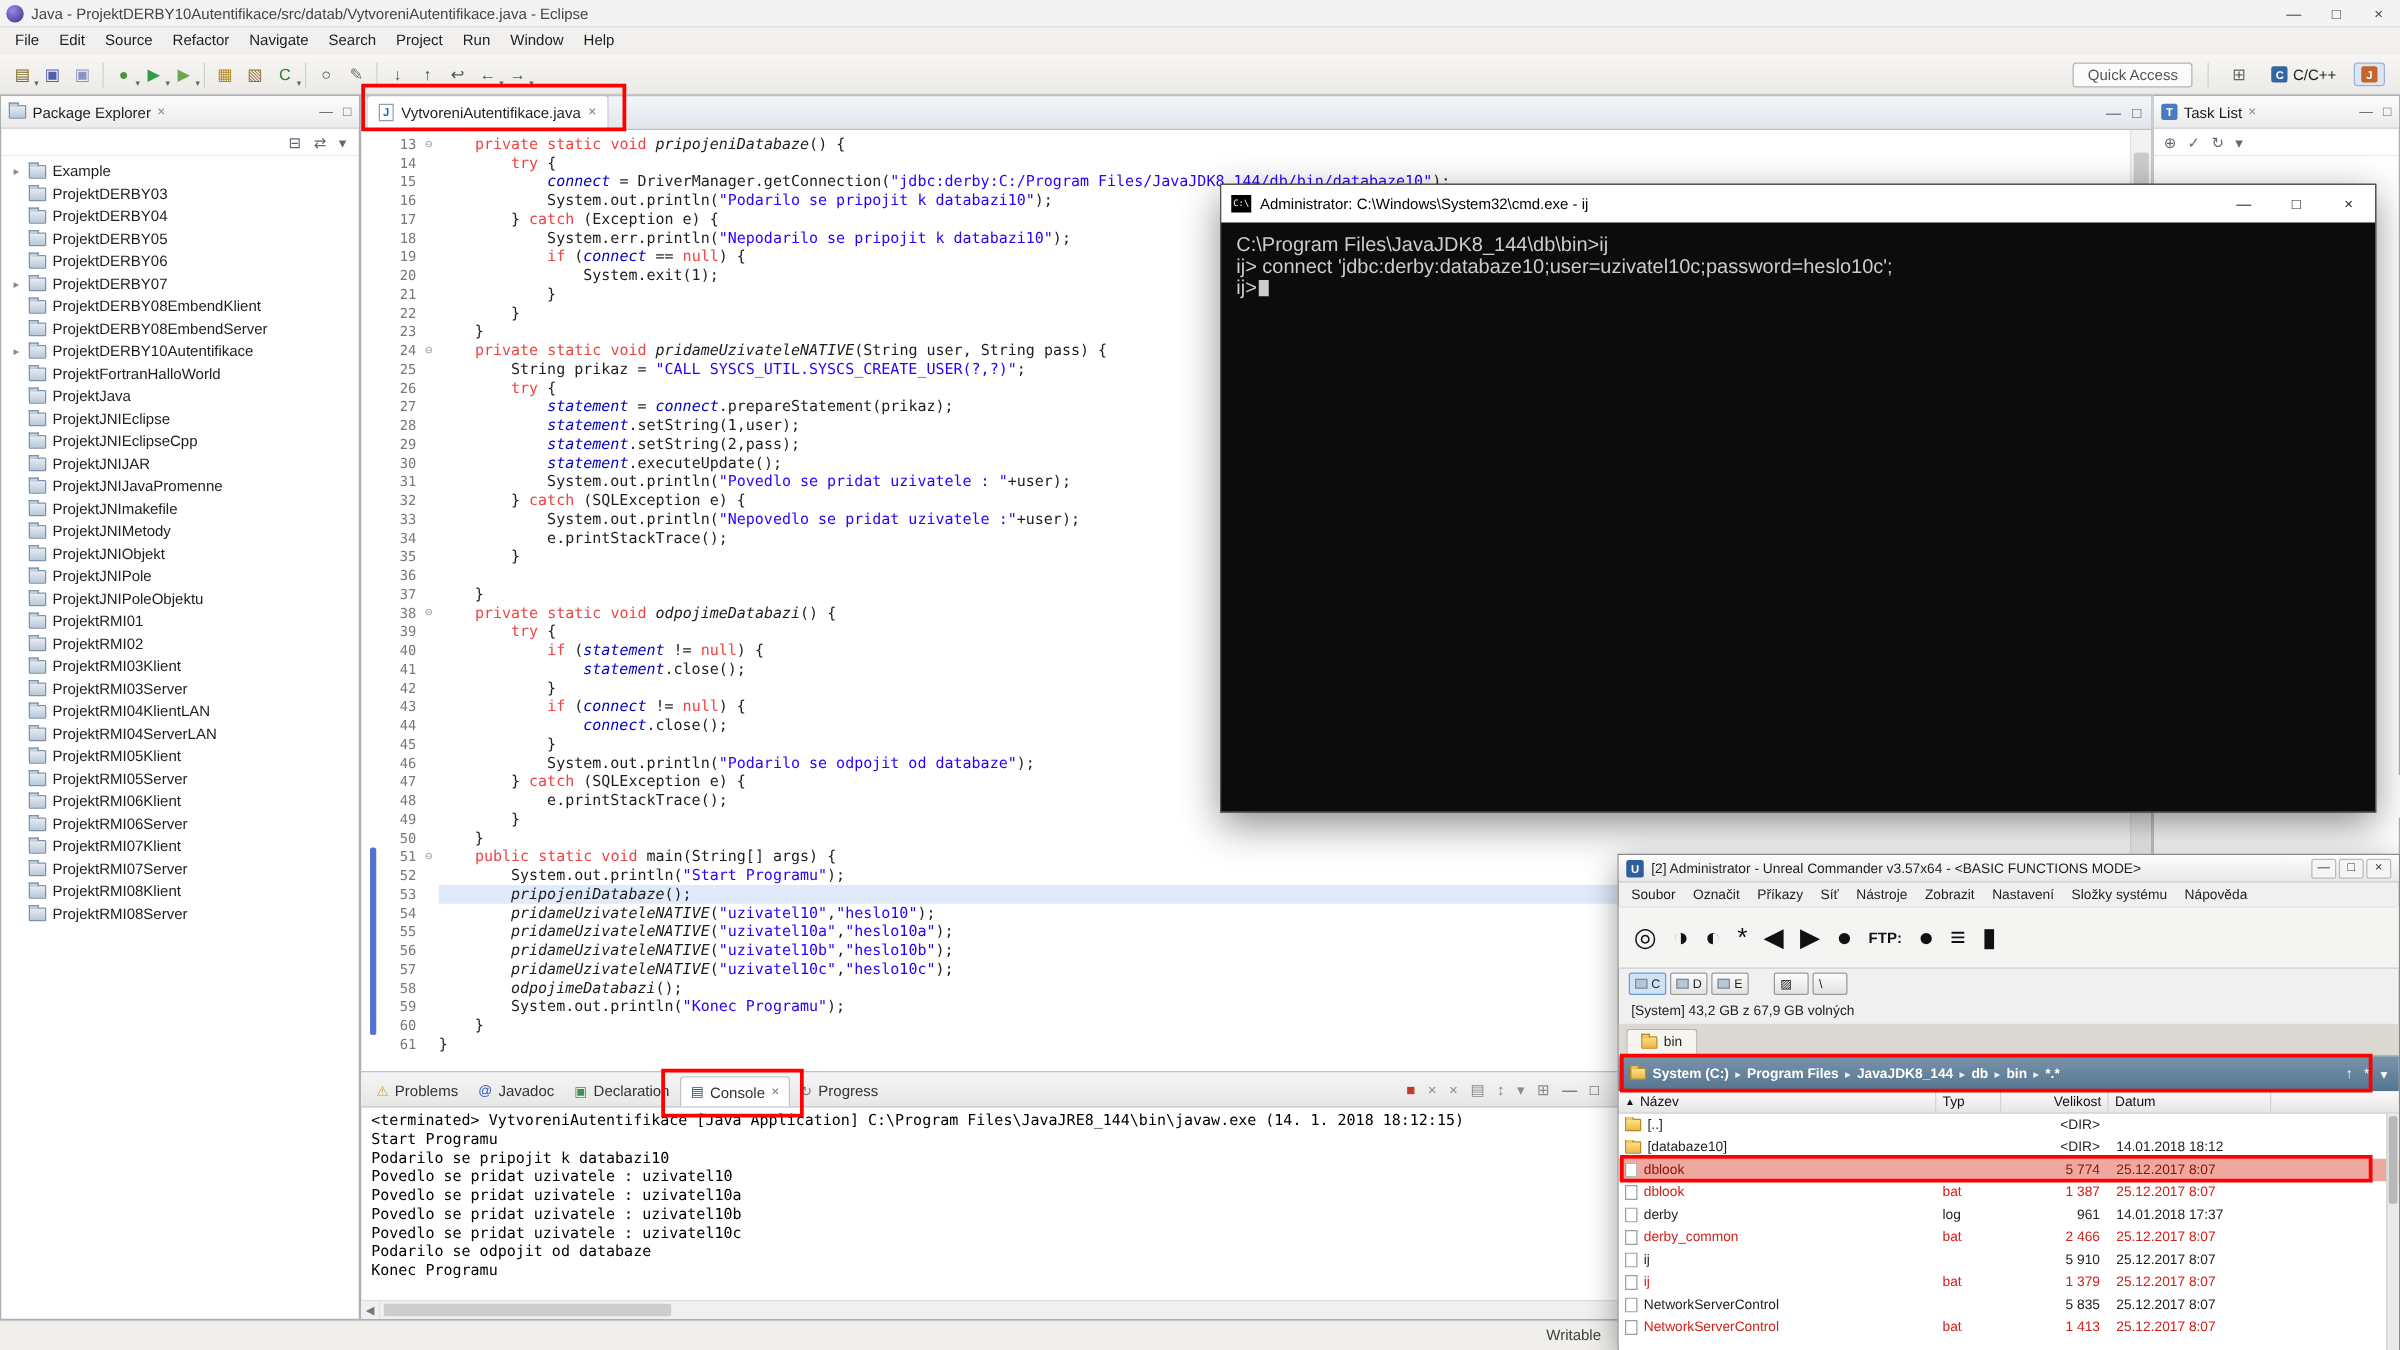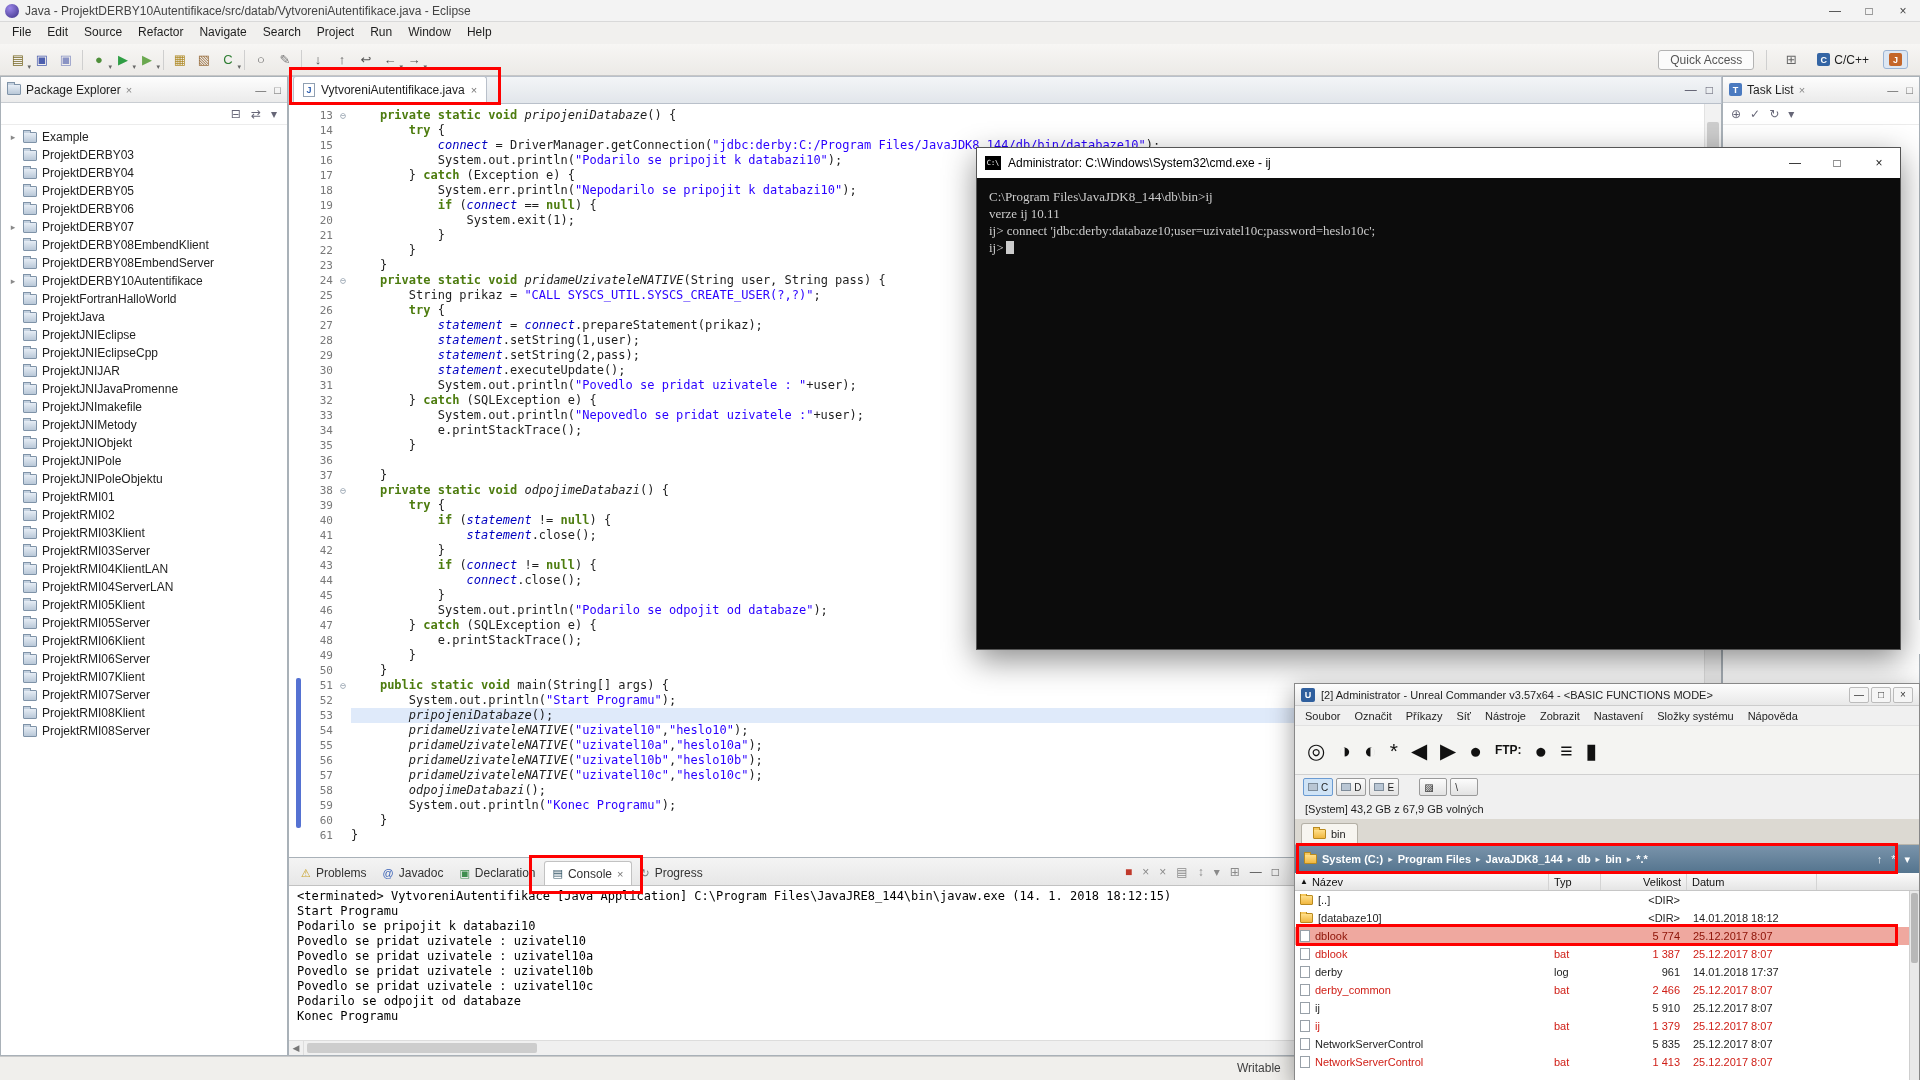--- a/index.html
+++ b/index.html
@@ -45,21 +45,21 @@
 .tabx{color:#777;font-size:11px}
 #etabs-right{margin-left:auto;display:flex;gap:9px;padding:0 8px 6px 0;color:#556}
 #editor{position:absolute;left:288px;top:104px;width:1434px;height:753px;background:#fff;border-left:1px solid #a9b1b8;border-right:1px solid #a9b1b8;overflow:hidden}
 #range-bar{position:absolute;left:7px;width:5px;background:#5572d2;border-radius:2px}
 #erows{position:absolute;left:20px;top:4px;right:26px}
 .crow{display:flex;height:15px;line-height:15px;font-family:"DejaVu Sans Mono",monospace;font-size:12px}
 .lnum{width:26px;flex:none;text-align:right;color:#787878;font-size:11px;padding-right:2px}
 .fold{width:16px;flex:none;text-align:center;color:#9aa6b2;font-size:10px}
 .ctext{flex:1;white-space:pre}
 .crow.cur .ctext{background:#dfeafa}
-.kw{color:#4d7c0f;font-weight:bold}
+.kw{color:#ef4444;font-weight:normal}
 .str{color:#2a00ff}
 .fld{color:#0000c0;font-style:italic}
 .sm{font-style:italic}
 #escroll{position:absolute;right:0;top:0;width:17px;height:100%;background:#f2f2f2;border-left:1px solid #e2e2e2}
 #ethumb{position:absolute;left:2px;right:2px;top:18px;height:520px;background:#cdcdcd;border-radius:2px}
 .omark{position:absolute;width:9px;height:4px;background:#4e7bd9;right:3px}
 
 
 #console{left:288px;top:857px;width:1434px;height:199px}
 #c-head{height:28px;display:flex;align-items:flex-end;background:linear-gradient(#f4f4f4,#e7e7e7);border-bottom:1px solid #c2c2c2;padding-left:4px;position:relative}
@@ -83,21 +83,21 @@
 #outline-frag{position:absolute;left:1778px;top:620px;width:142px;height:34px;background:#fff;z-index:6;overflow:hidden}
 .orow{height:16px;display:flex;align-items:center;gap:4px;font-size:11px;white-space:nowrap}
 .mico{width:9px;height:9px;border-radius:50%;background:#c0392b;flex:none;margin-left:2px}
 
 
 #cmd{position:absolute;left:976px;top:147px;width:925px;height:503px;background:#0c0c0c;border:1px solid #555;box-shadow:0 10px 30px rgba(0,0,0,.45);z-index:20}
 #cmd-title{height:30px;background:#fff;display:flex;align-items:center;gap:7px;padding-left:8px;color:#000}
 .cmdico{width:16px;height:14px;background:#000;color:#fff;font-size:7px;font-family:"DejaVu Sans Mono",monospace;display:flex;align-items:center;justify-content:center;flex:none}
 #cmd-btns{margin-left:auto;display:flex;height:100%}
 .cmd-btn{width:42px;display:flex;align-items:center;justify-content:center;color:#222;font-size:12px}
-#cmd-body{padding:10px 12px;font-family:Liberation Serif, serif;font-size:13px;line-height:17px;color:#cccccc;white-space:pre}
+#cmd-body{padding:10px 12px;font-family:Liberation Sans, sans-serif;font-size:16px;line-height:17px;color:#cccccc;white-space:pre}
 .block-cursor{display:inline-block;width:8px;height:13px;background:#ccc;vertical-align:-2px;margin-left:2px}
 
 
 #uc{position:absolute;left:1294px;top:683px;width:626px;height:397px;background:#f0f0f0;border:1px solid #888;box-shadow:0 8px 24px rgba(0,0,0,.4);z-index:30;font-size:11px}
 #uc-title{height:22px;display:flex;align-items: center;gap:6px;padding:0 6px;background:linear-gradient(#fdfdfd,#e8e8e8);border-bottom:1px solid #ccc}
 .ucico{width:14px;height:14px;background:#2f5f9e;color:#fff;font-size:9px;font-weight:bold;display:flex;align-items:center;justify-content:center;border-radius:2px;flex:none}
 #uc-btns{margin-left:auto;display:flex;gap:2px}
 .uc-btn{width:20px;height:16px;display:flex;align-items:center;justify-content:center;font-size:10px;color:#333;border:1px solid #bbb;background:#f5f5f5;border-radius:2px}
 #uc-menu{height:19px;display:flex;align-items:center;padding-left:3px}
 #uc-menu .mi{padding:2px 7px}
@@ -738,21 +738,21 @@
 <div id="cmd">
   <div id="cmd-title">
     <span class="cmdico">C:\</span>
     <span>Administrator: C:\Windows\System32\cmd.exe - ij</span>
     <span id="cmd-btns" class="" style="margin-left: auto; display: flex; height: 100%;">
         <span class="cmd-btn">—</span>
         <span class="cmd-btn">□</span>
         <span class="cmd-btn">×</span>
       </span>
   </div>
-  <div id="cmd-body"><div>C:\Program Files\JavaJDK8_144\db\bin&gt;ij</div><div>verze ij 10.11</div><div>ij&gt; connect 'jdbc:derby:databaze10;user=uzivatel10c;password=heslo10c';</div><div>ij&gt;<span class="block-cursor"></span></div></div>
+  <div id="cmd-body"><div>C:\Program Files\JavaJDK8_144\db\bin&gt;ij</div><div>ij&gt; connect 'jdbc:derby:databaze10;user=uzivatel10c;password=heslo10c';</div><div>ij&gt;<span class="block-cursor"></span></div></div>
 </div>
 
 <div id="uc">
   <div id="uc-title">
     <span class="ucico">U</span>
     <span>[2] Administrator - Unreal Commander v3.57x64 - &lt;BASIC FUNCTIONS MODE&gt;</span>
     <span id="uc-btns" style="margin-left: auto; display: flex; gap: 2px;">
         <span class="uc-btn">—</span>
         <span class="uc-btn">□</span>
         <span class="uc-btn">×</span>

